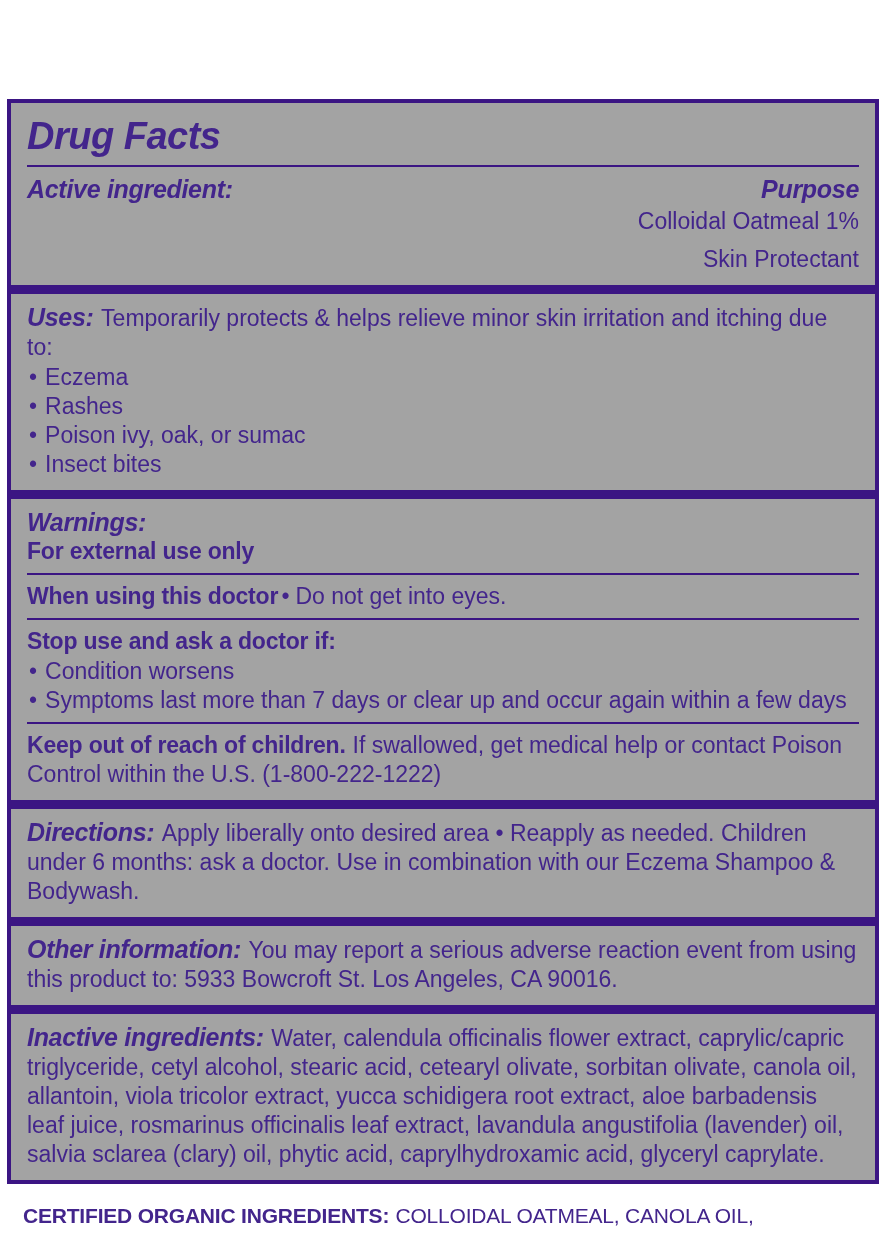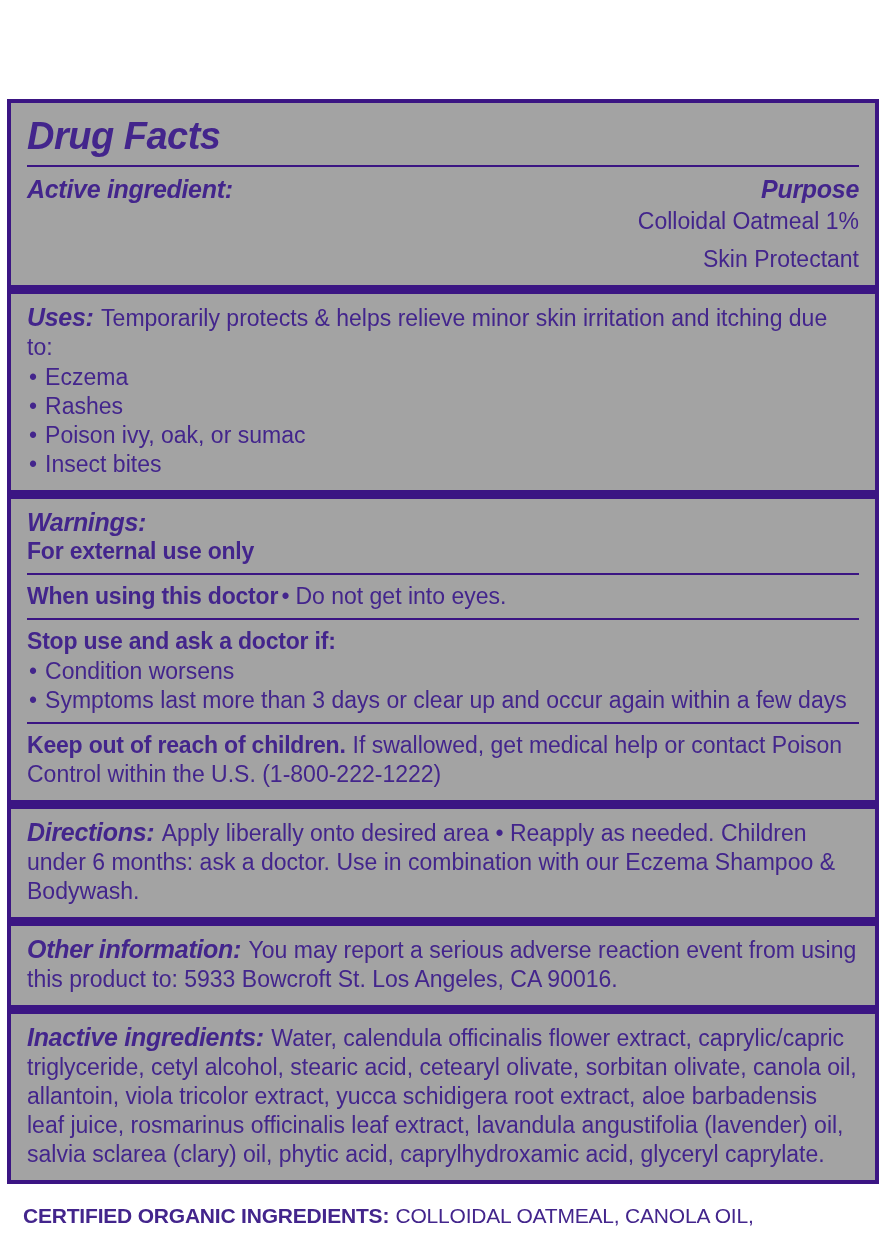--- a/index.html
+++ b/index.html
@@ -137,21 +137,21 @@
       <div class="h-italic">Warnings:</div>
       <div class="h-bold">For external use only</div>
     </div>
     <hr class="thin-rule">
     <p><span class="h-bold">When using this doctor</span><span class="bullet-sep">•</span><span>Do not get into eyes.</span></p>
     <hr class="thin-rule">
     <div>
       <div class="h-bold">Stop use and ask a doctor if:</div>
       <ul class="bullets">
         <li><span class="bullet-mark">•</span><span>Condition worsens</span></li>
-        <li><span class="bullet-mark">•</span><span>Symptoms last more than 3 days or clear up and occur again within a few days</span></li>
+        <li><span class="bullet-mark">•</span><span>Symptoms last more than 7 days or clear up and occur again within a few days</span></li>
       </ul>
     </div>
     <hr class="thin-rule">
     <p><span class="h-bold inline-h">Keep out of reach of children.</span><span>If swallowed, get medical help or contact Poison Control within the U.S. (1-800-222-1222)</span></p>
   </div>
 
   <div class="bar"></div>
 
   <div class="section">
     <p><span class="h-italic inline-h">Directions:</span><span>Apply liberally onto desired area • Reapply as needed. Children under 6 months: ask a doctor. Use in combination with our Eczema Shampoo &amp; Bodywash.</span></p>

